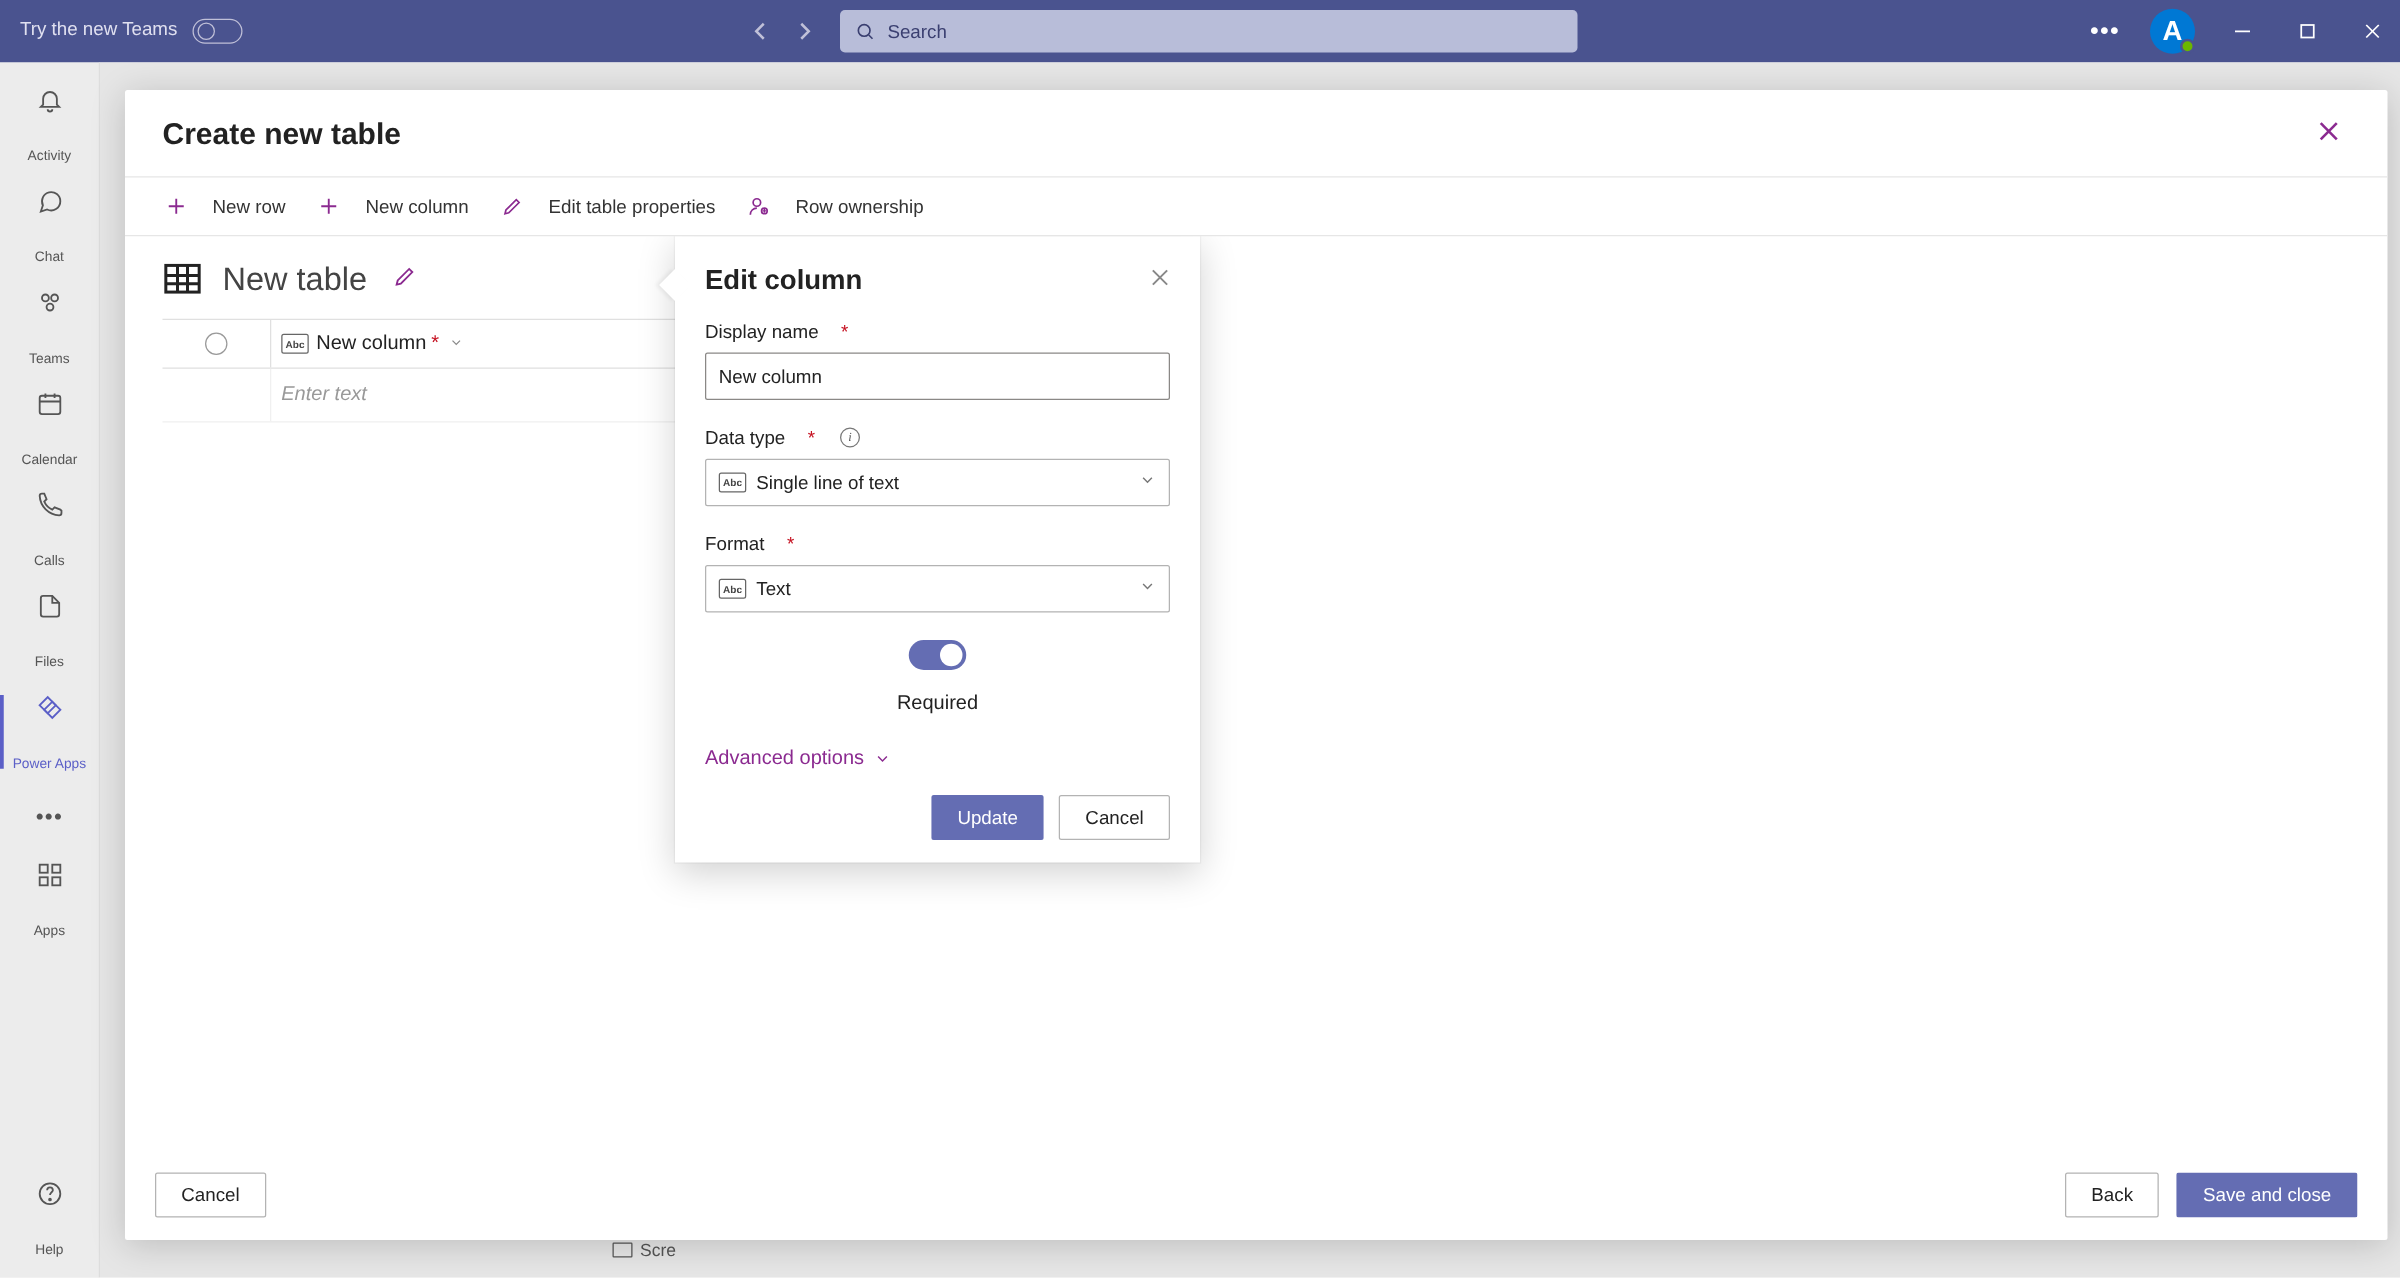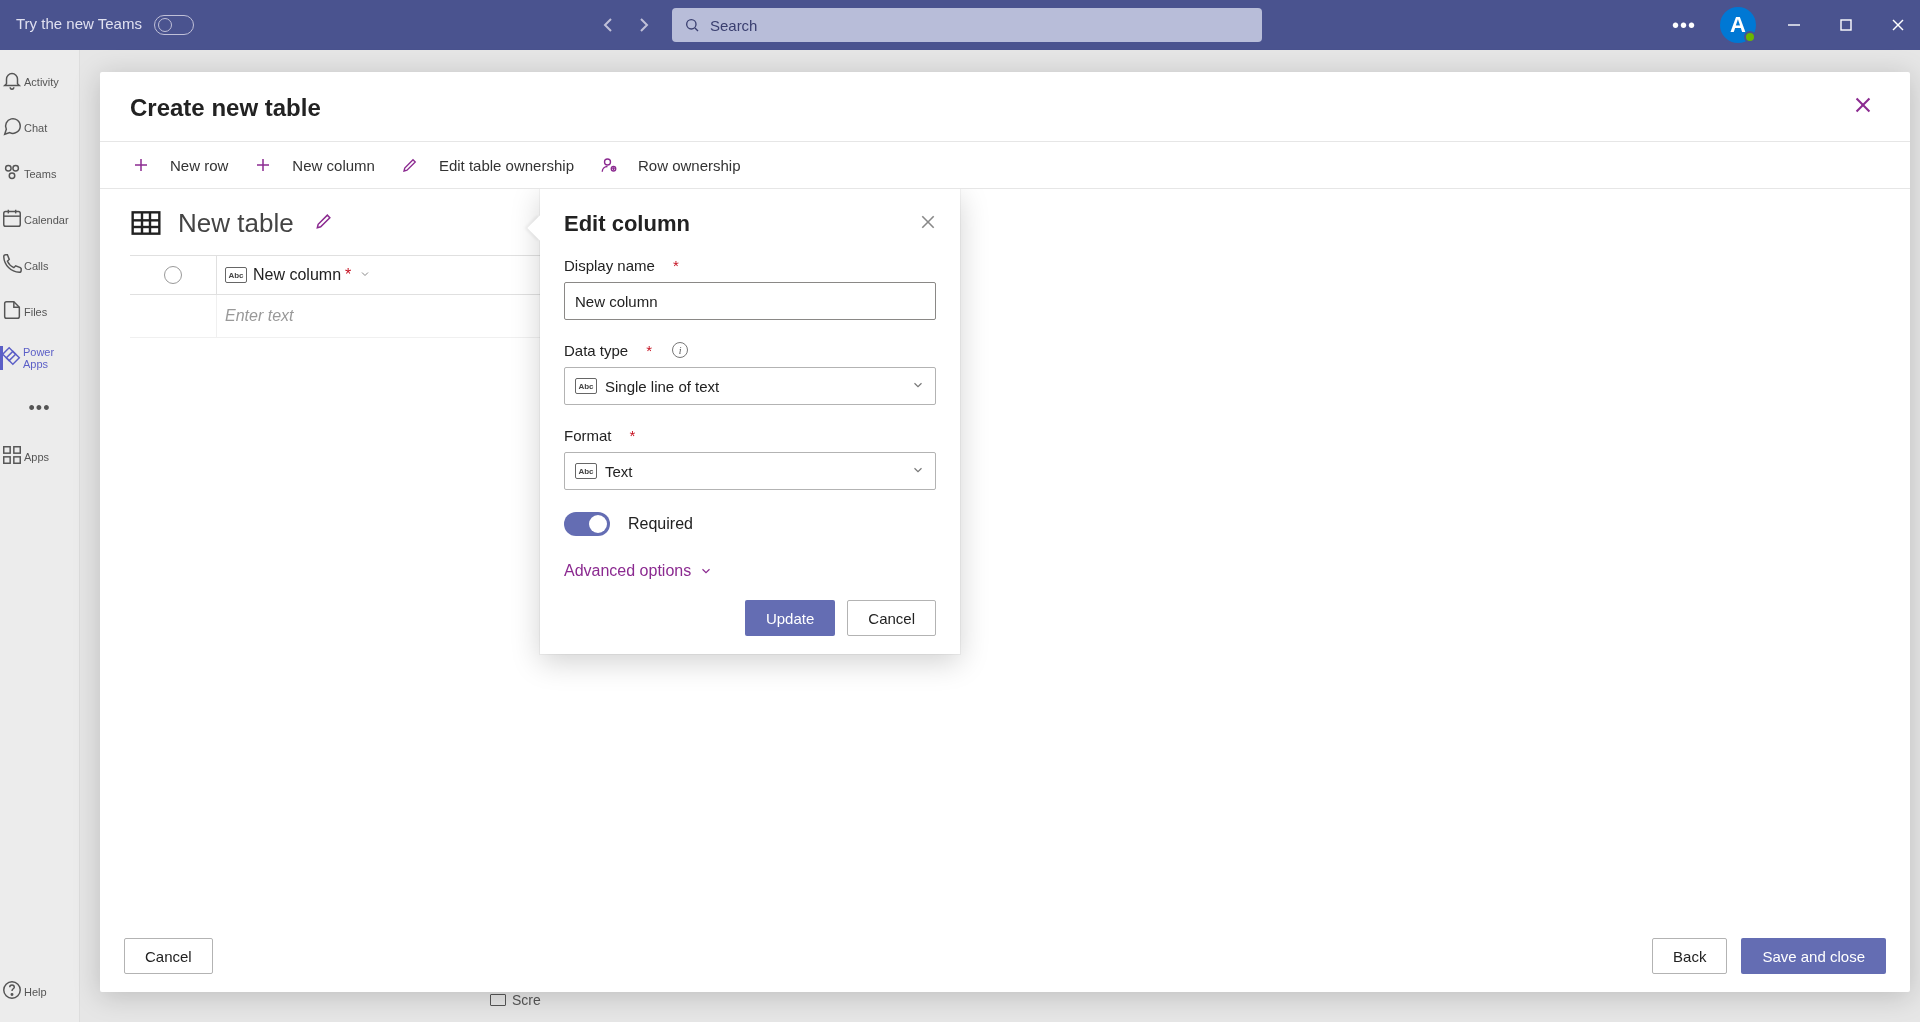--- a/index.html
+++ b/index.html
@@ -42,23 +42,24 @@
   .avatar .presence { position:absolute; bottom:0; right:0; width:12px; height:12px; border-radius:50%; background:#6bb700; border:2px solid #4a538f;}
   .winbtn { color:#fff; width:28px; height:28px; display:flex; align-items:center; justify-content:center; cursor:pointer; font-size:14px;}
 
   .body-area { display:flex; height: calc(100% - 50px); }
 
   .apprail {
     width: 80px; background:#ececec; display:flex; flex-direction:column; align-items:center;
     padding-top: 10px; gap: 2px; border-right:1px solid #ddd;
   }
   .rail-item {
-    width: 100%; display:flex; align-items:center;
+    width: 100%; display:flex; flex-direction:column; align-items:center;
     padding: 8px 0; font-size: 11px; color:#555; cursor:pointer;
     position:relative;
+    gap:23px;
   }
   .rail-item.active { color:#5b5fc7; }
   .rail-item.active::before {
     content:""; position:absolute; left:0; top:10px; bottom:10px; width:3px; background:#5b5fc7;
   }
   .rail-icon { width:24px; height:24px; margin-bottom:4px; display:flex; align-items:center; justify-content:center; }
   .rail-icon svg { width:22px; height:22px; }
   .rail-sep { margin-top: 4px;}
   .rail-more { margin-top: 6px; font-size:18px; color:#555; letter-spacing:1px; cursor:pointer; padding:10px 0;}
   .rail-spacer { flex: 1; }
@@ -134,21 +135,21 @@
     cursor:pointer; position:relative;
   }
   .select .chev-down { margin-left:auto; color:#777; }
   .info-icon { width:16px; height:16px; border:1.2px solid #777; border-radius:50%; display:inline-flex; align-items:center; justify-content:center; font-size:10px; color:#555; font-style: italic; font-family: Georgia, serif;}
   .toggle-on {
     width: 46px; height:24px; background:#646db3; border-radius:12px; position:relative; cursor:pointer;
   }
   .toggle-on::after {
     content:""; position:absolute; right:3px; top:3px; width:18px; height:18px; background:#fff; border-radius:50%;
   }
-  .required-row { display:flex; align-items:center; gap: 18px; margin-bottom: 26px;}
+  .required-row { display:flex; align-items:center; gap: 18px; margin-bottom: 26px; flex-direction: column;}
   .required-label { font-size:16px; color:#222; }
   .adv-link { color:#8b2a90; font-size:16px; display:inline-flex; align-items:center; gap:8px; cursor:pointer; margin-bottom: 14px;}
   .panel-footer { display:flex; gap:12px; justify-content:flex-end; margin-top:6px;}
   .btn {
     height:36px; padding: 0 20px; border-radius:2px; font-size:15px; cursor:pointer;
     display:inline-flex; align-items:center; justify-content:center; border:1px solid transparent;
   }
   .btn-primary { background:#646db3; color:#fff; }
   .btn-secondary { background:#fff; color:#222; border:1px solid #b3b3b3; }
 
@@ -345,21 +346,21 @@
               </svg>
           </span>
           <span>New column</span>
         </div>
         <div class="tb-item">
           <span class="tb-icon">
             <svg viewBox="0 0 24 24" fill="none" stroke="currentColor" stroke-width="1.8">
                 <path d="M4 20l4-1 11-11-3-3L5 16l-1 4z"></path>
               </svg>
           </span>
-          <span>Edit table ownership</span>
+          <span>Edit table properties</span>
         </div>
         <div class="tb-item">
           <span class="tb-icon">
             <svg viewBox="0 0 24 24" fill="none" stroke="currentColor" stroke-width="1.8">
                 <circle cx="10" cy="8" r="4"></circle>
                 <path d="M3 21c0-4 3-7 7-7"></path>
                 <circle cx="18" cy="17" r="3"></circle>
                 <path d="M18 15v4M16 17h4" stroke-width="1.4"></path>
               </svg>
           </span>

